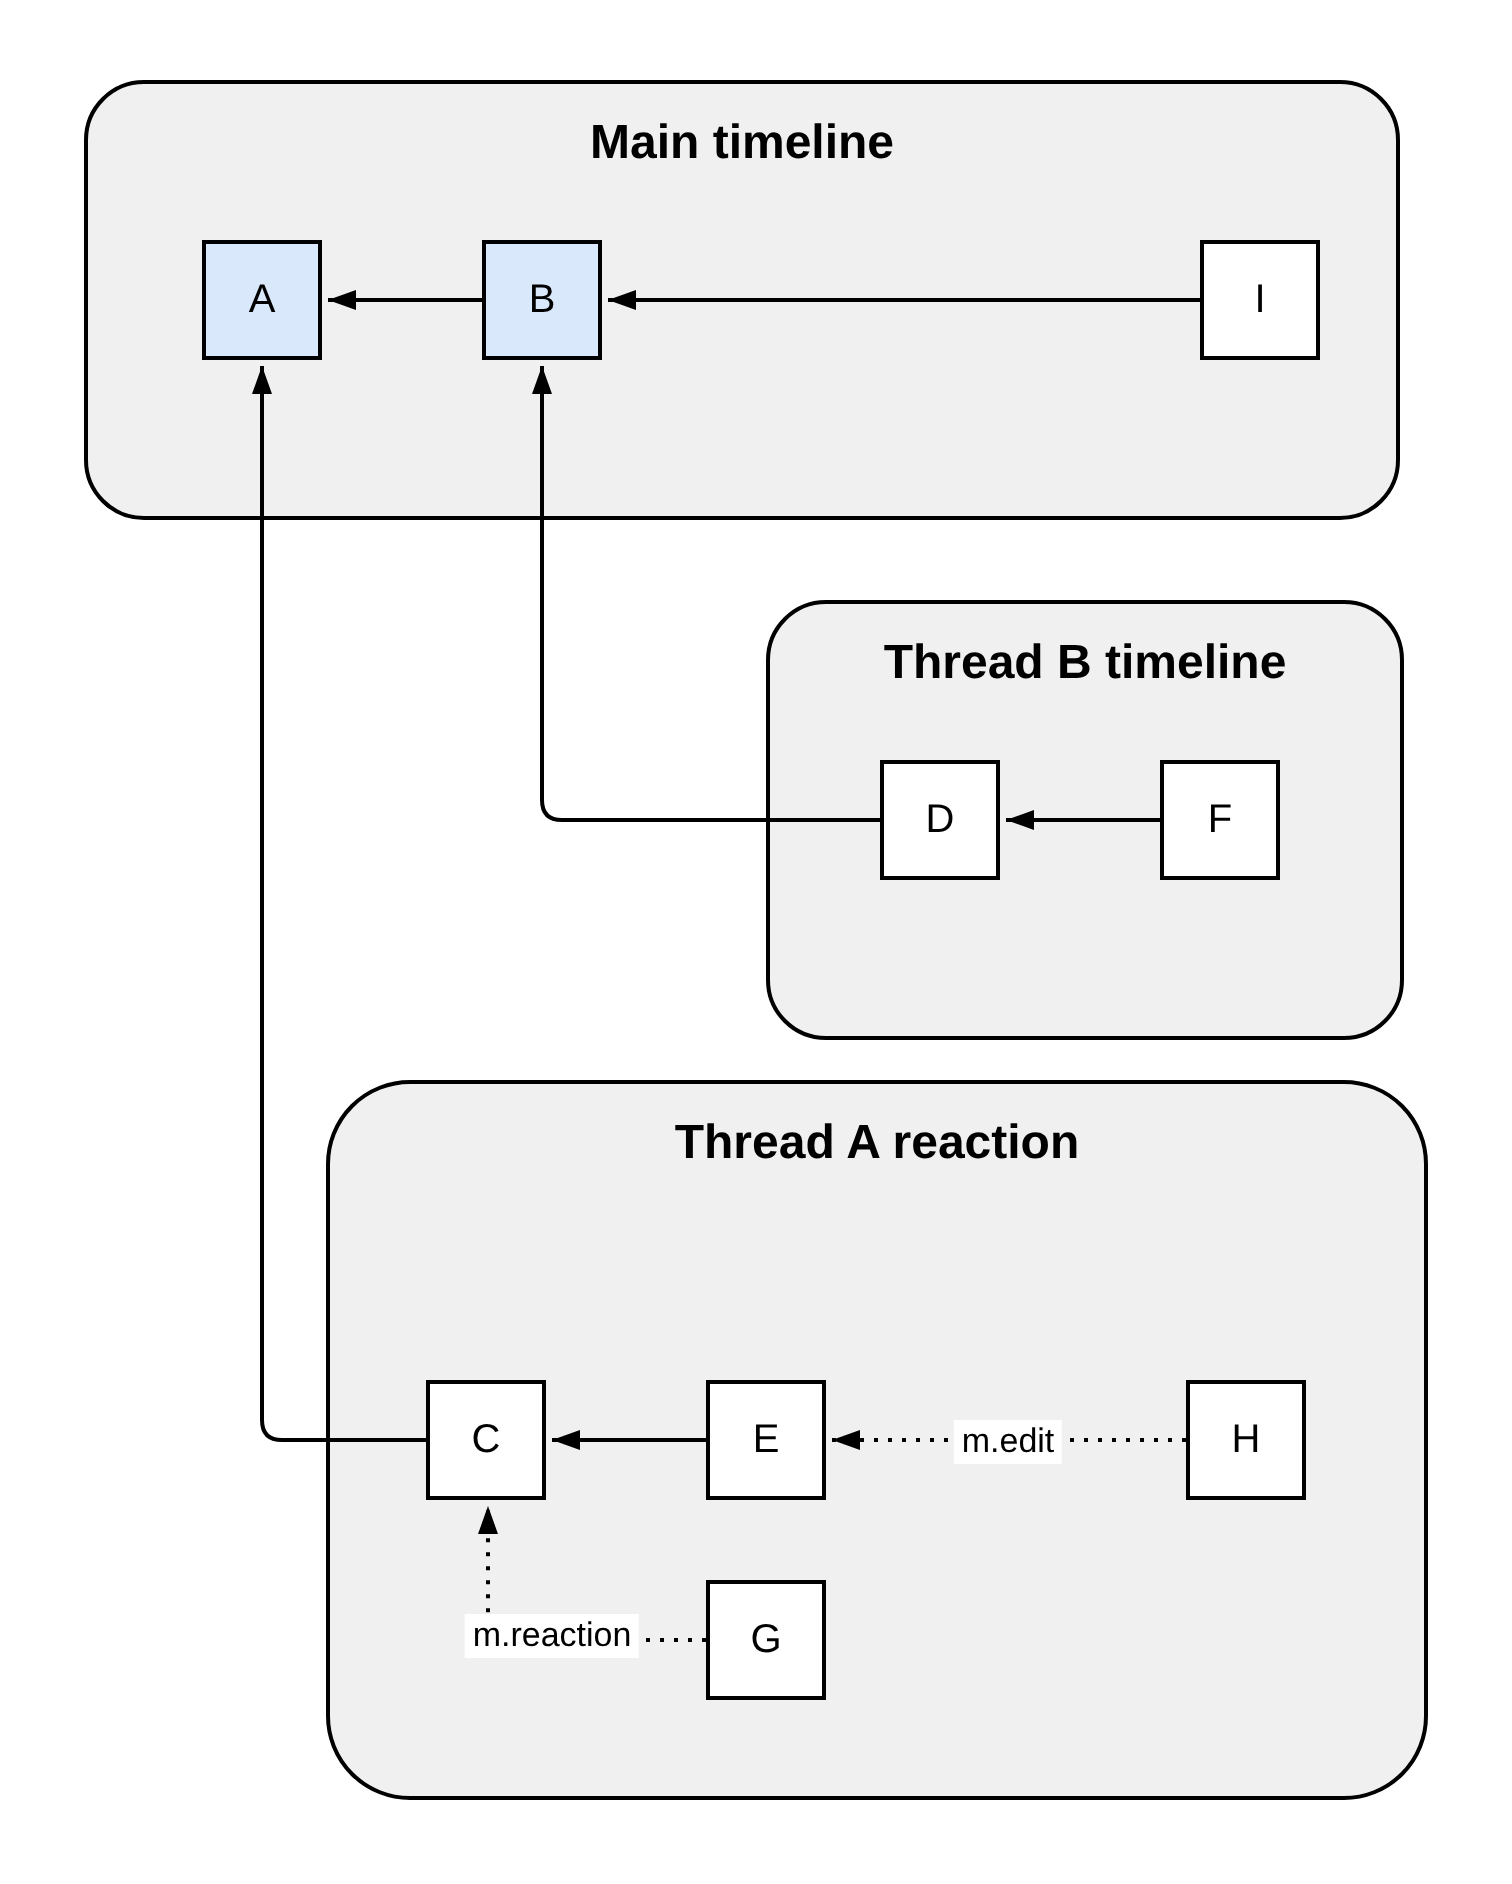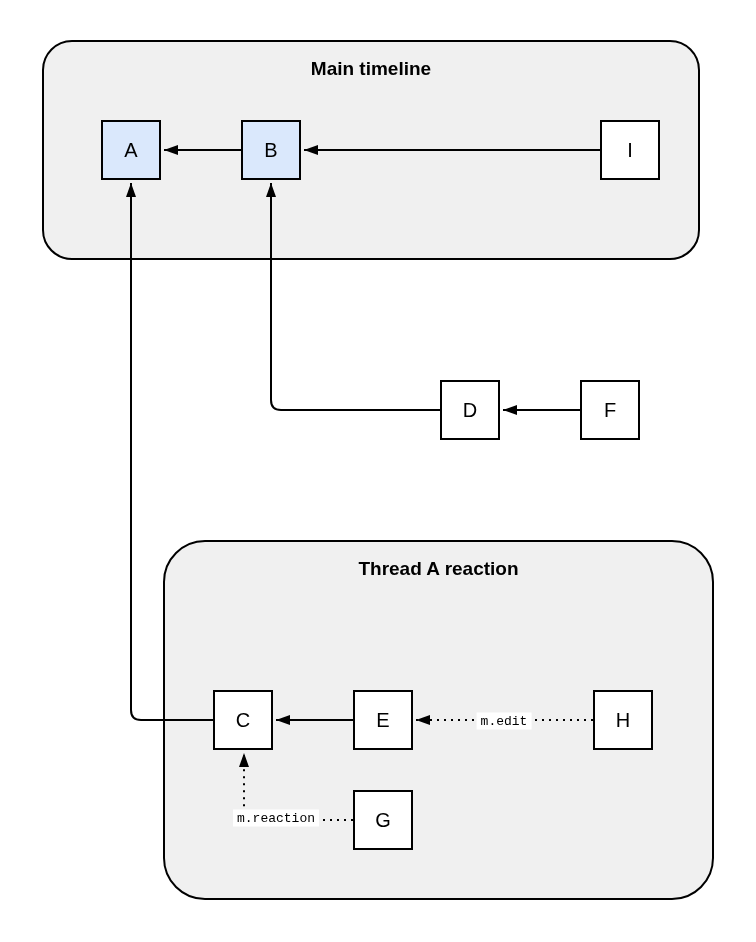--- a/index.html
+++ b/index.html
@@ -16,21 +16,21 @@
     border:2px solid #000000;
     box-sizing:border-box;
     z-index:1;
   }
   .c-main{left:42px;top:40px;width:658px;height:220px;border-radius:30px;}
   .c-thread-b{left:383px;top:300px;width:319px;height:220px;border-radius:30px;}
   .c-thread-a{left:163px;top:540px;width:551px;height:360px;border-radius:42px;}
   .container-title{
     position:absolute;top:16px;left:0;right:0;
     text-align:center;
-    font-size:19px;font-weight:bold;color:#000000;
+    font-size:24px;font-weight:bold;color:#000000;
     line-height:1.2;
   }
   .edges{
     position:absolute;left:0;top:0;z-index:2;
     pointer-events:none;
   }
   .edge{stroke:#000000;stroke-width:2;fill:none;}
   .edge.dotted{stroke-dasharray:2 5;}
   .node{
     position:absolute;width:60px;height:60px;
@@ -39,33 +39,35 @@
     display:flex;align-items:center;justify-content:center;
     font-size:20px;color:#000000;
     z-index:3;
   }
   .node.blue{background:#dae8fc;}
   .edge-label{
     position:absolute;
     transform:translate(-50%,-50%);
     background:#ffffff;
     padding:1px 4px;
-    font-size:13px;color:#000000;
+    font-size:17px;color:#000000;
     white-space:nowrap;
     z-index:4;
-    font-family:Liberation Mono, monospace;
   }
 </style>
 </head>
 <body>
 
 <div class="canvas">
 
   <div class="container c-main">
     <div class="container-title">Main timeline</div>
+  </div>
+  <div class="container c-thread-b">
+    <div class="container-title">Thread B timeline</div>
   </div>
   <div class="container c-thread-a">
     <div class="container-title">Thread A reaction</div>
   </div>
 
   <svg class="edges" width="756" height="942" viewBox="0 0 756 942" xmlns="http://www.w3.org/2000/svg">
     <defs>
       <marker id="arrow" markerWidth="16" markerHeight="12" refX="14" refY="6" orient="auto" markerUnits="userSpaceOnUse">
         <path d="M0,1 L14,6 L0,11 Z" fill="#000000"></path>
       </marker>

